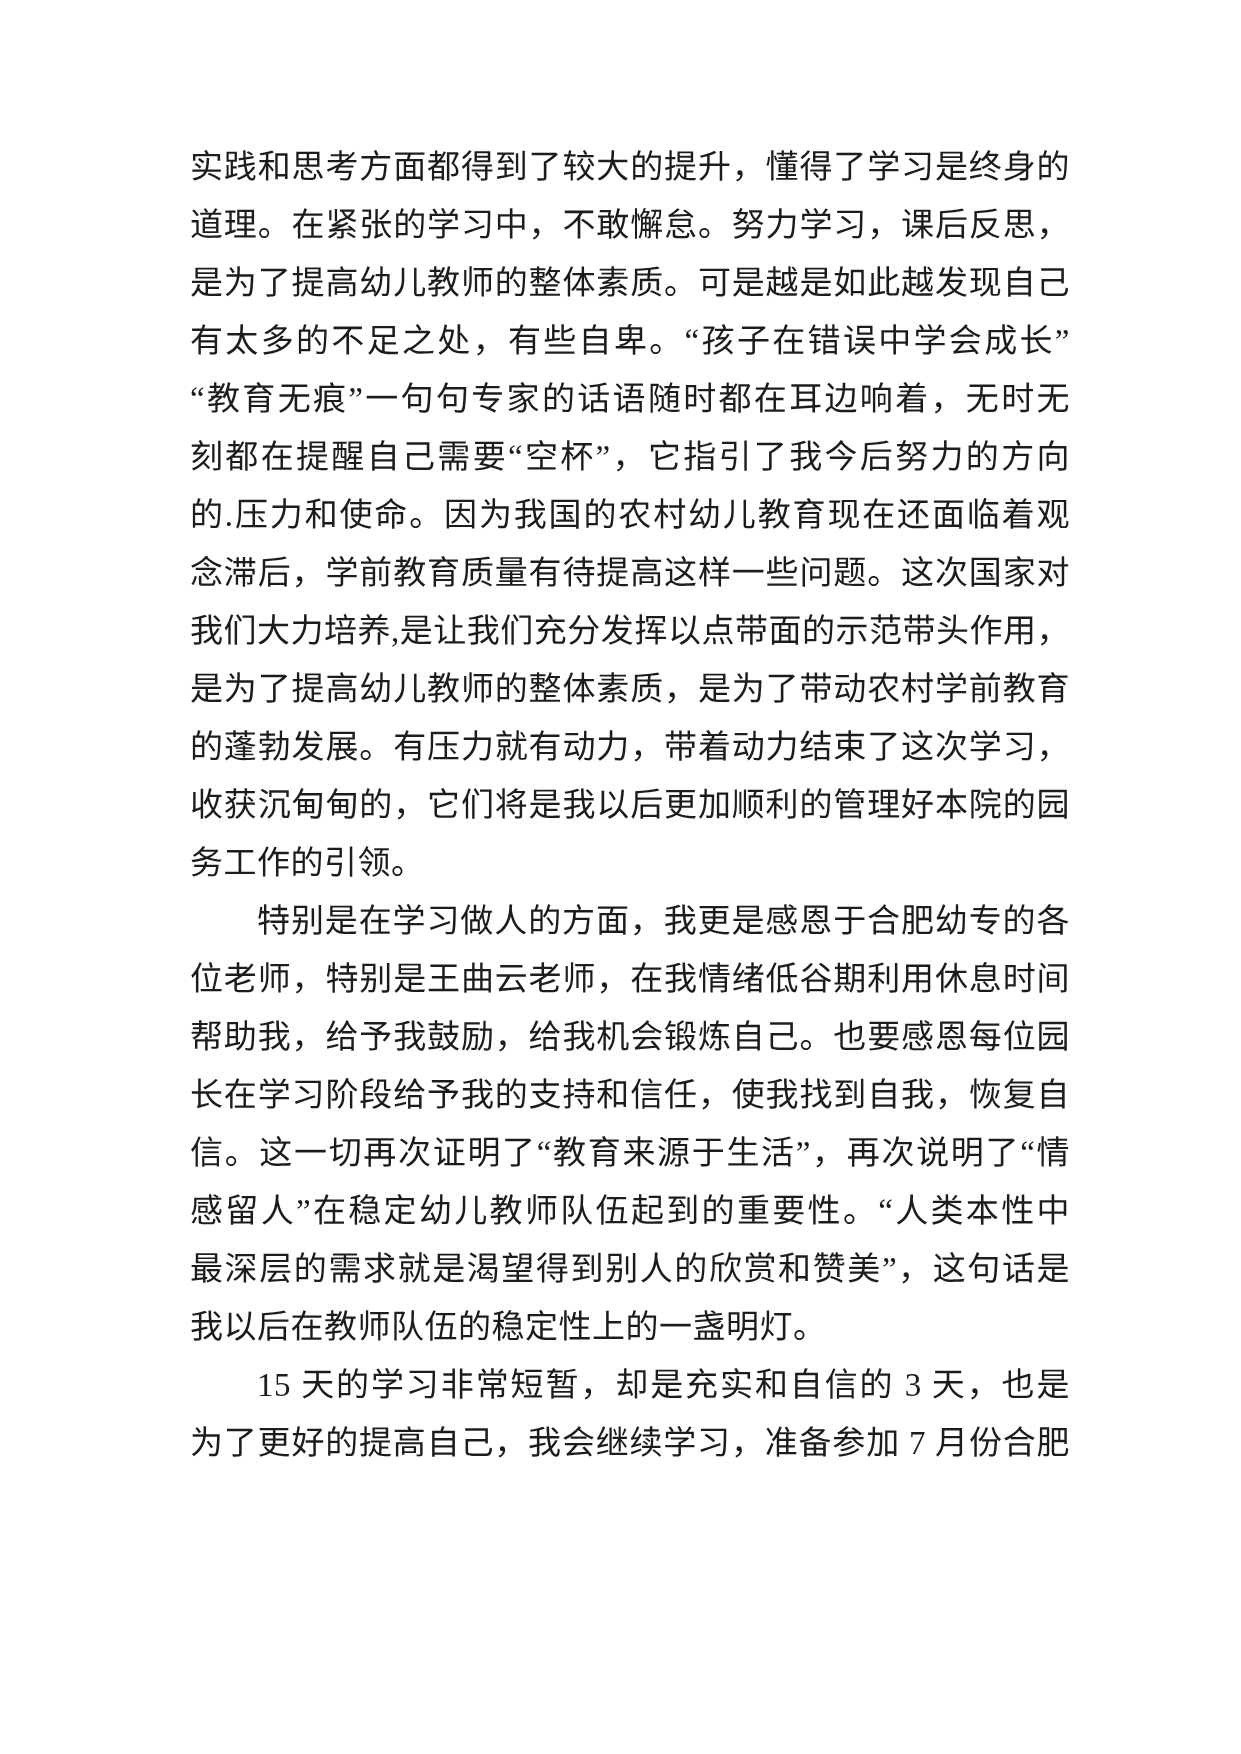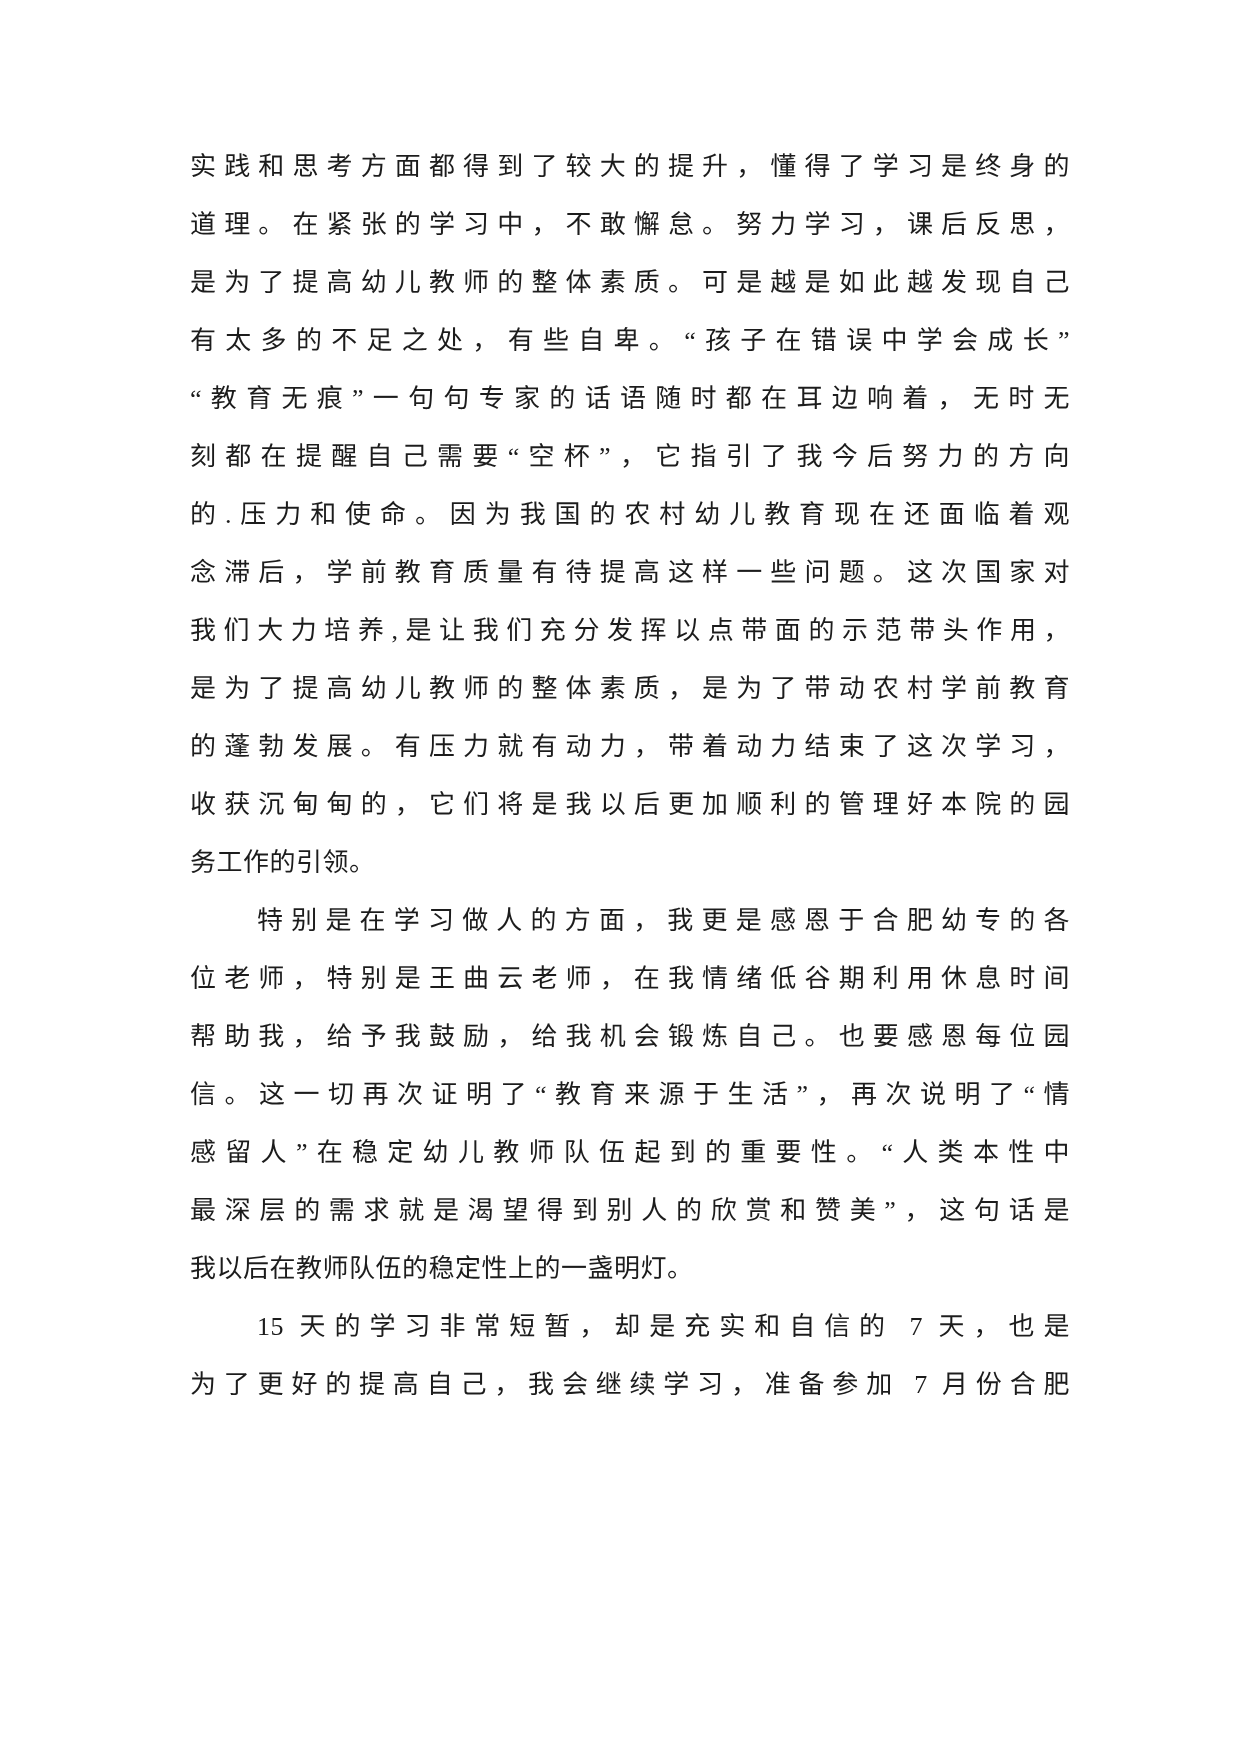--- a/index.html
+++ b/index.html
@@ -21,21 +21,21 @@
 
   
   .text-body {
     position: absolute;
     left: 190px;
     top: 138px;
     width: 880px;
   }
 
   .line {
-    font-size: 26px;
+    font-size: 33px;
     line-height: 58px;
     height: 58px;
     color: #1c1c1c;
     letter-spacing: 0.5px;
     text-align: justify;
     
     text-align-last: justify;
     text-justify: inter-character;
     overflow: hidden;
   }
@@ -65,20 +65,21 @@
       <div class="line">的.压力和使命。因为我国的农村幼儿教育现在还面临着观</div>
       <div class="line">念滞后，学前教育质量有待提高这样一些问题。这次国家对</div>
       <div class="line">我们大力培养,是让我们充分发挥以点带面的示范带头作用，</div>
       <div class="line">是为了提高幼儿教师的整体素质，是为了带动农村学前教育</div>
       <div class="line">的蓬勃发展。有压力就有动力，带着动力结束了这次学习，</div>
       <div class="line">收获沉甸甸的，它们将是我以后更加顺利的管理好本院的园</div>
       <div class="line para-end">务工作的引领。</div>
       <div class="line indent">特别是在学习做人的方面，我更是感恩于合肥幼专的各</div>
       <div class="line">位老师，特别是王曲云老师，在我情绪低谷期利用休息时间</div>
       <div class="line">帮助我，给予我鼓励，给我机会锻炼自己。也要感恩每位园</div>
+      <div class="line">长在学习阶段给予我的支持和信任，使我找到自我，恢复自</div>
       <div class="line">信。这一切再次证明了“教育来源于生活”，再次说明了“情</div>
       <div class="line">感留人”在稳定幼儿教师队伍起到的重要性。“人类本性中</div>
       <div class="line">最深层的需求就是渴望得到别人的欣赏和赞美”，这句话是</div>
       <div class="line para-end">我以后在教师队伍的稳定性上的一盏明灯。</div>
-      <div class="line indent">15 天的学习非常短暂，却是充实和自信的 7 天，也是</div>
+      <div class="line indent">15 天的学习非常短暂，却是充实和自信的 3 天，也是</div>
       <div class="line">为了更好的提高自己，我会继续学习，准备参加 7 月份合肥</div>
     </div>
 </div>
 
 </body></html>

